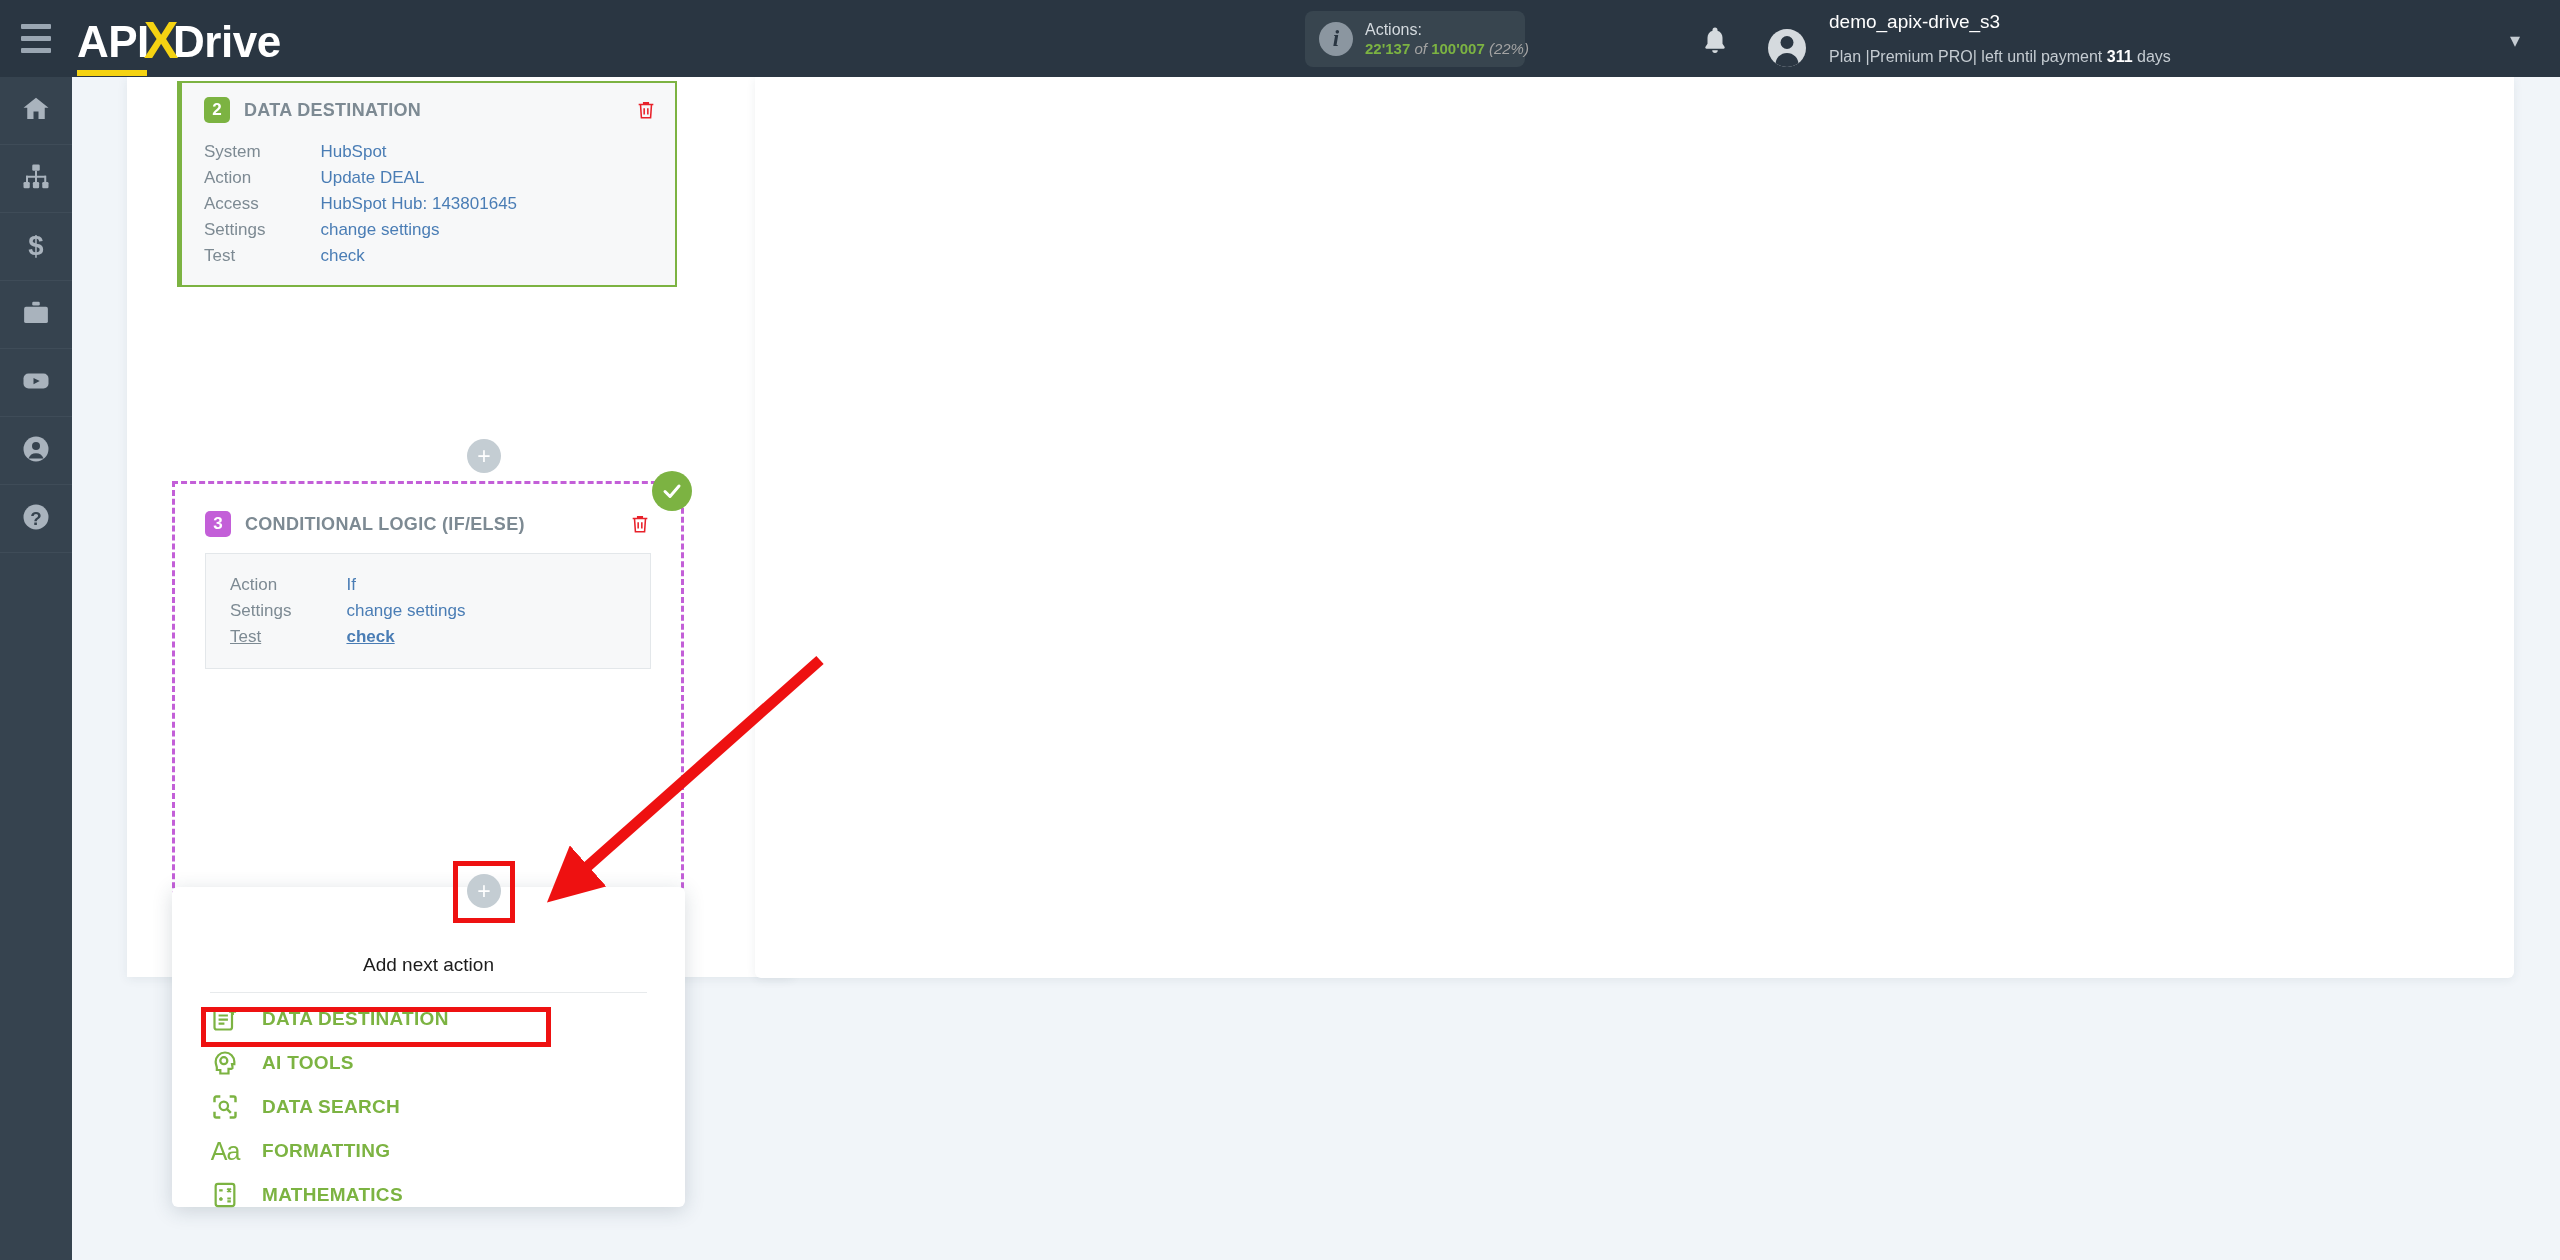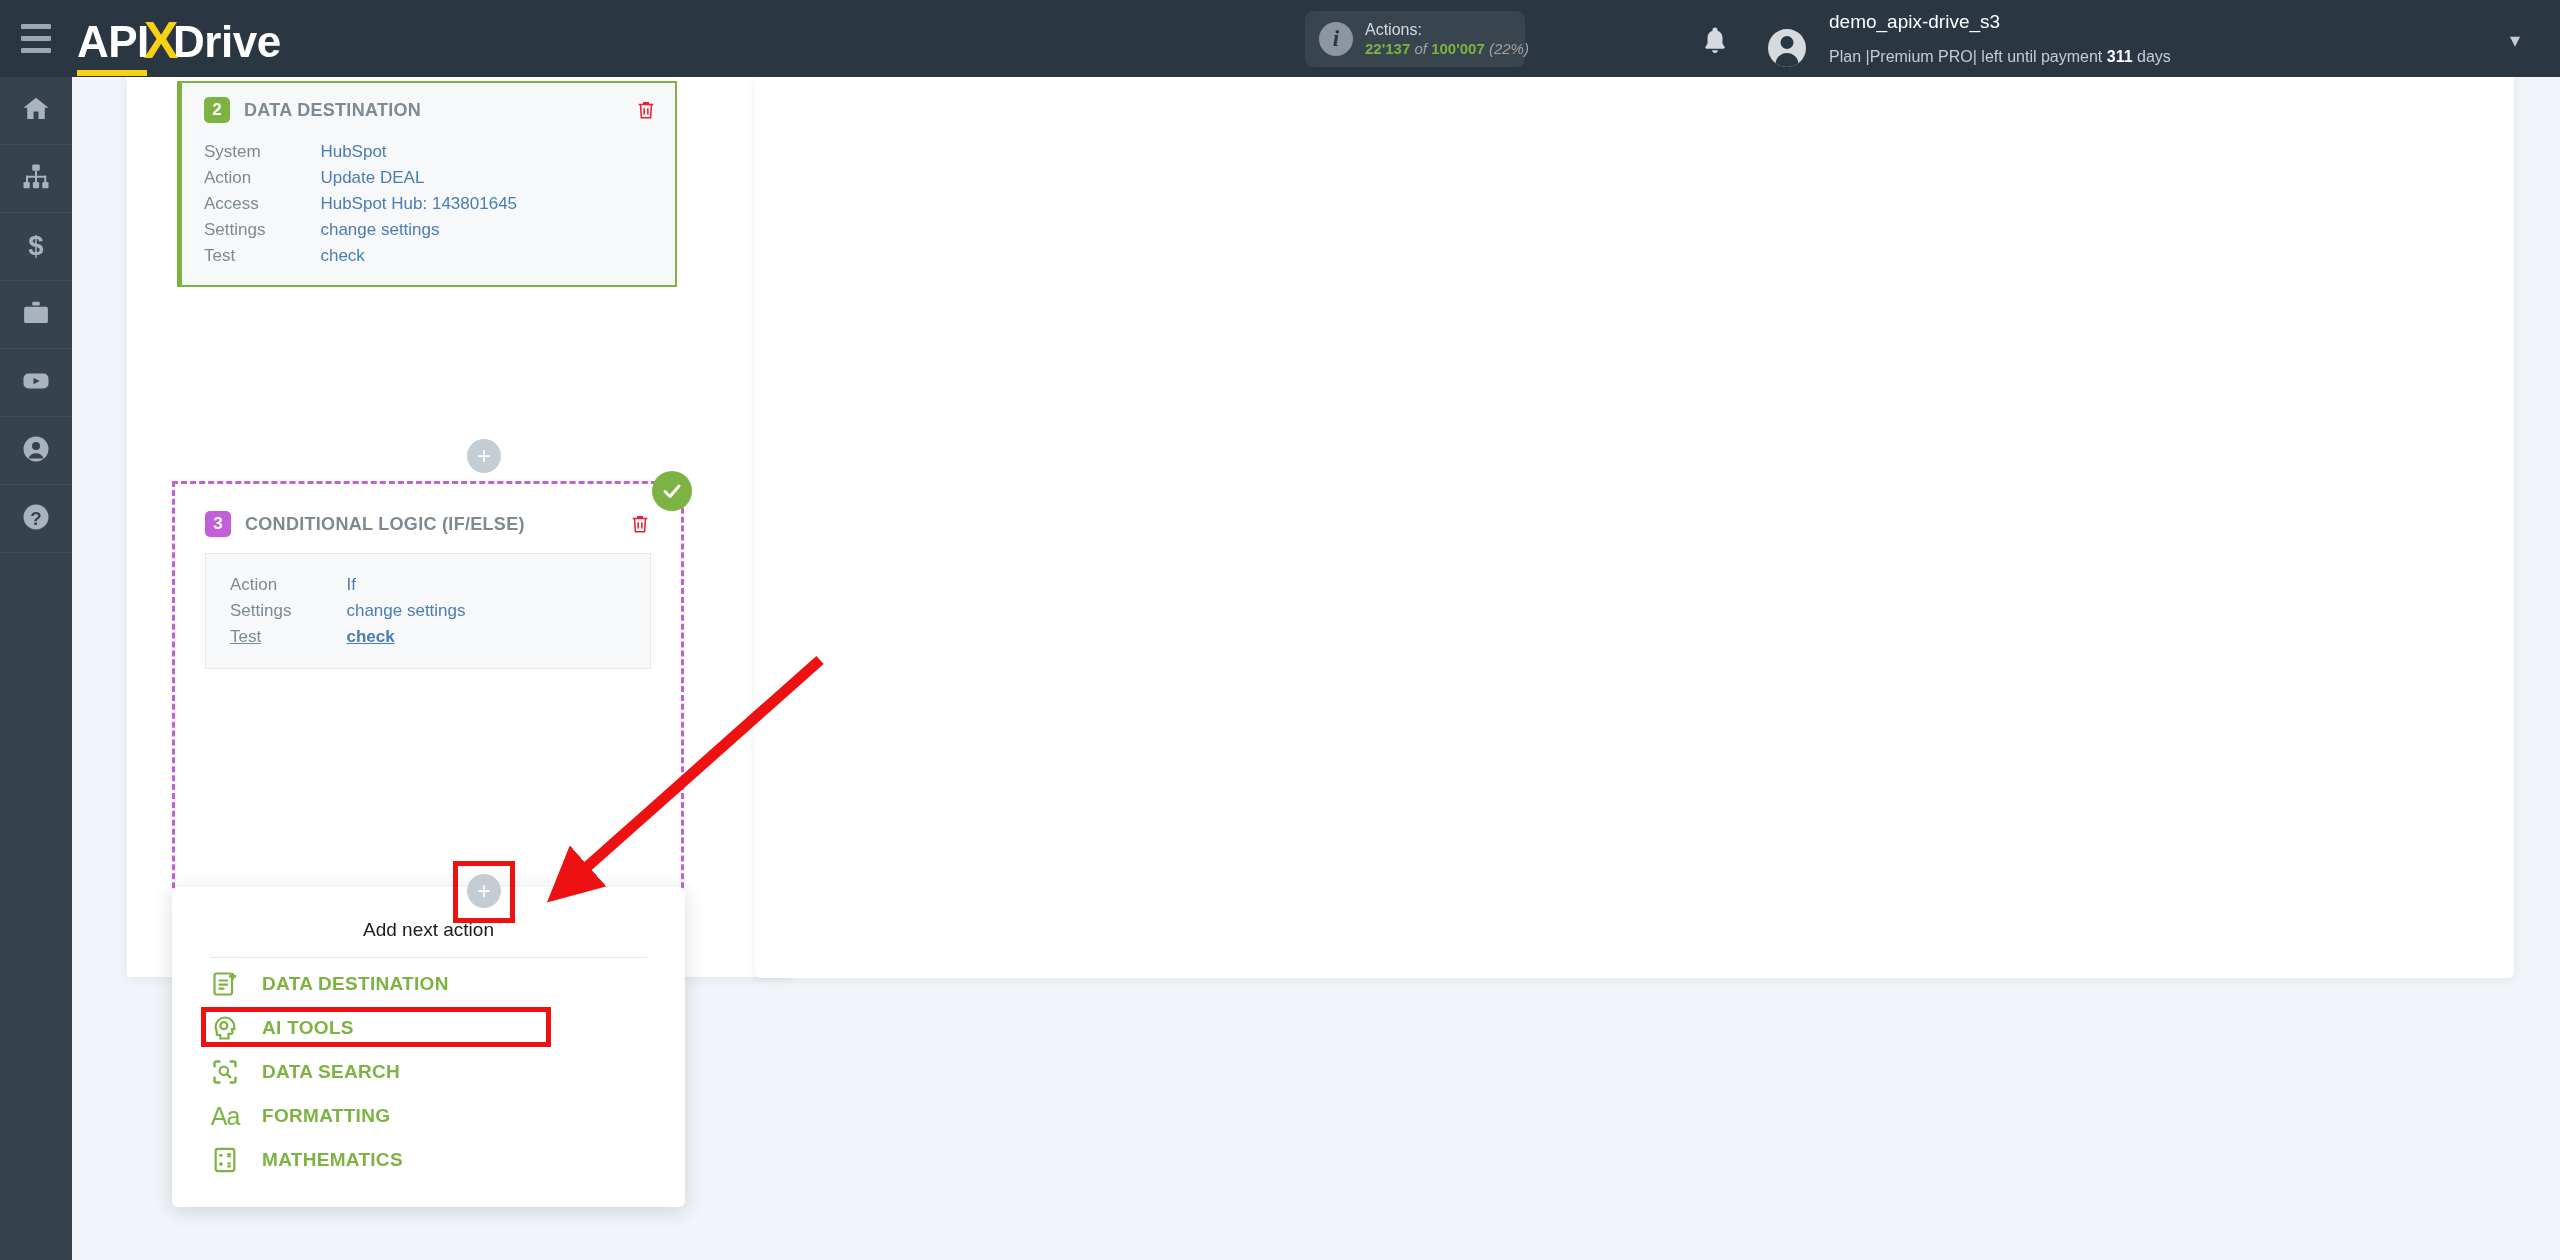--- a/index.html
+++ b/index.html
@@ -222,21 +222,21 @@
     position: absolute; left: 100px; top: 810px;
     width: 513px; height: 320px;
     background: #ffffff;
     border-radius: 6px;
     box-shadow: 0 4px 20px rgba(40,60,80,0.18);
     z-index: 28;
     padding-top: 32px;
   }
   .menu-title {
     text-align: center; color: #1b1b1b;
-    font-size: 19px; padding-bottom: 16px;
+    font-size: 19px; padding-bottom: 16px; margin-top: 35px;
   }
   .menu-divider {
     height: 1px; background: #e7eaec;
     margin: 0 38px 4px 38px;
   }
   .menu-item {
     display: flex; align-items: center; gap: 22px;
     padding: 7px 0 7px 38px; cursor: pointer;
   }
   .menu-item .mi-label {

